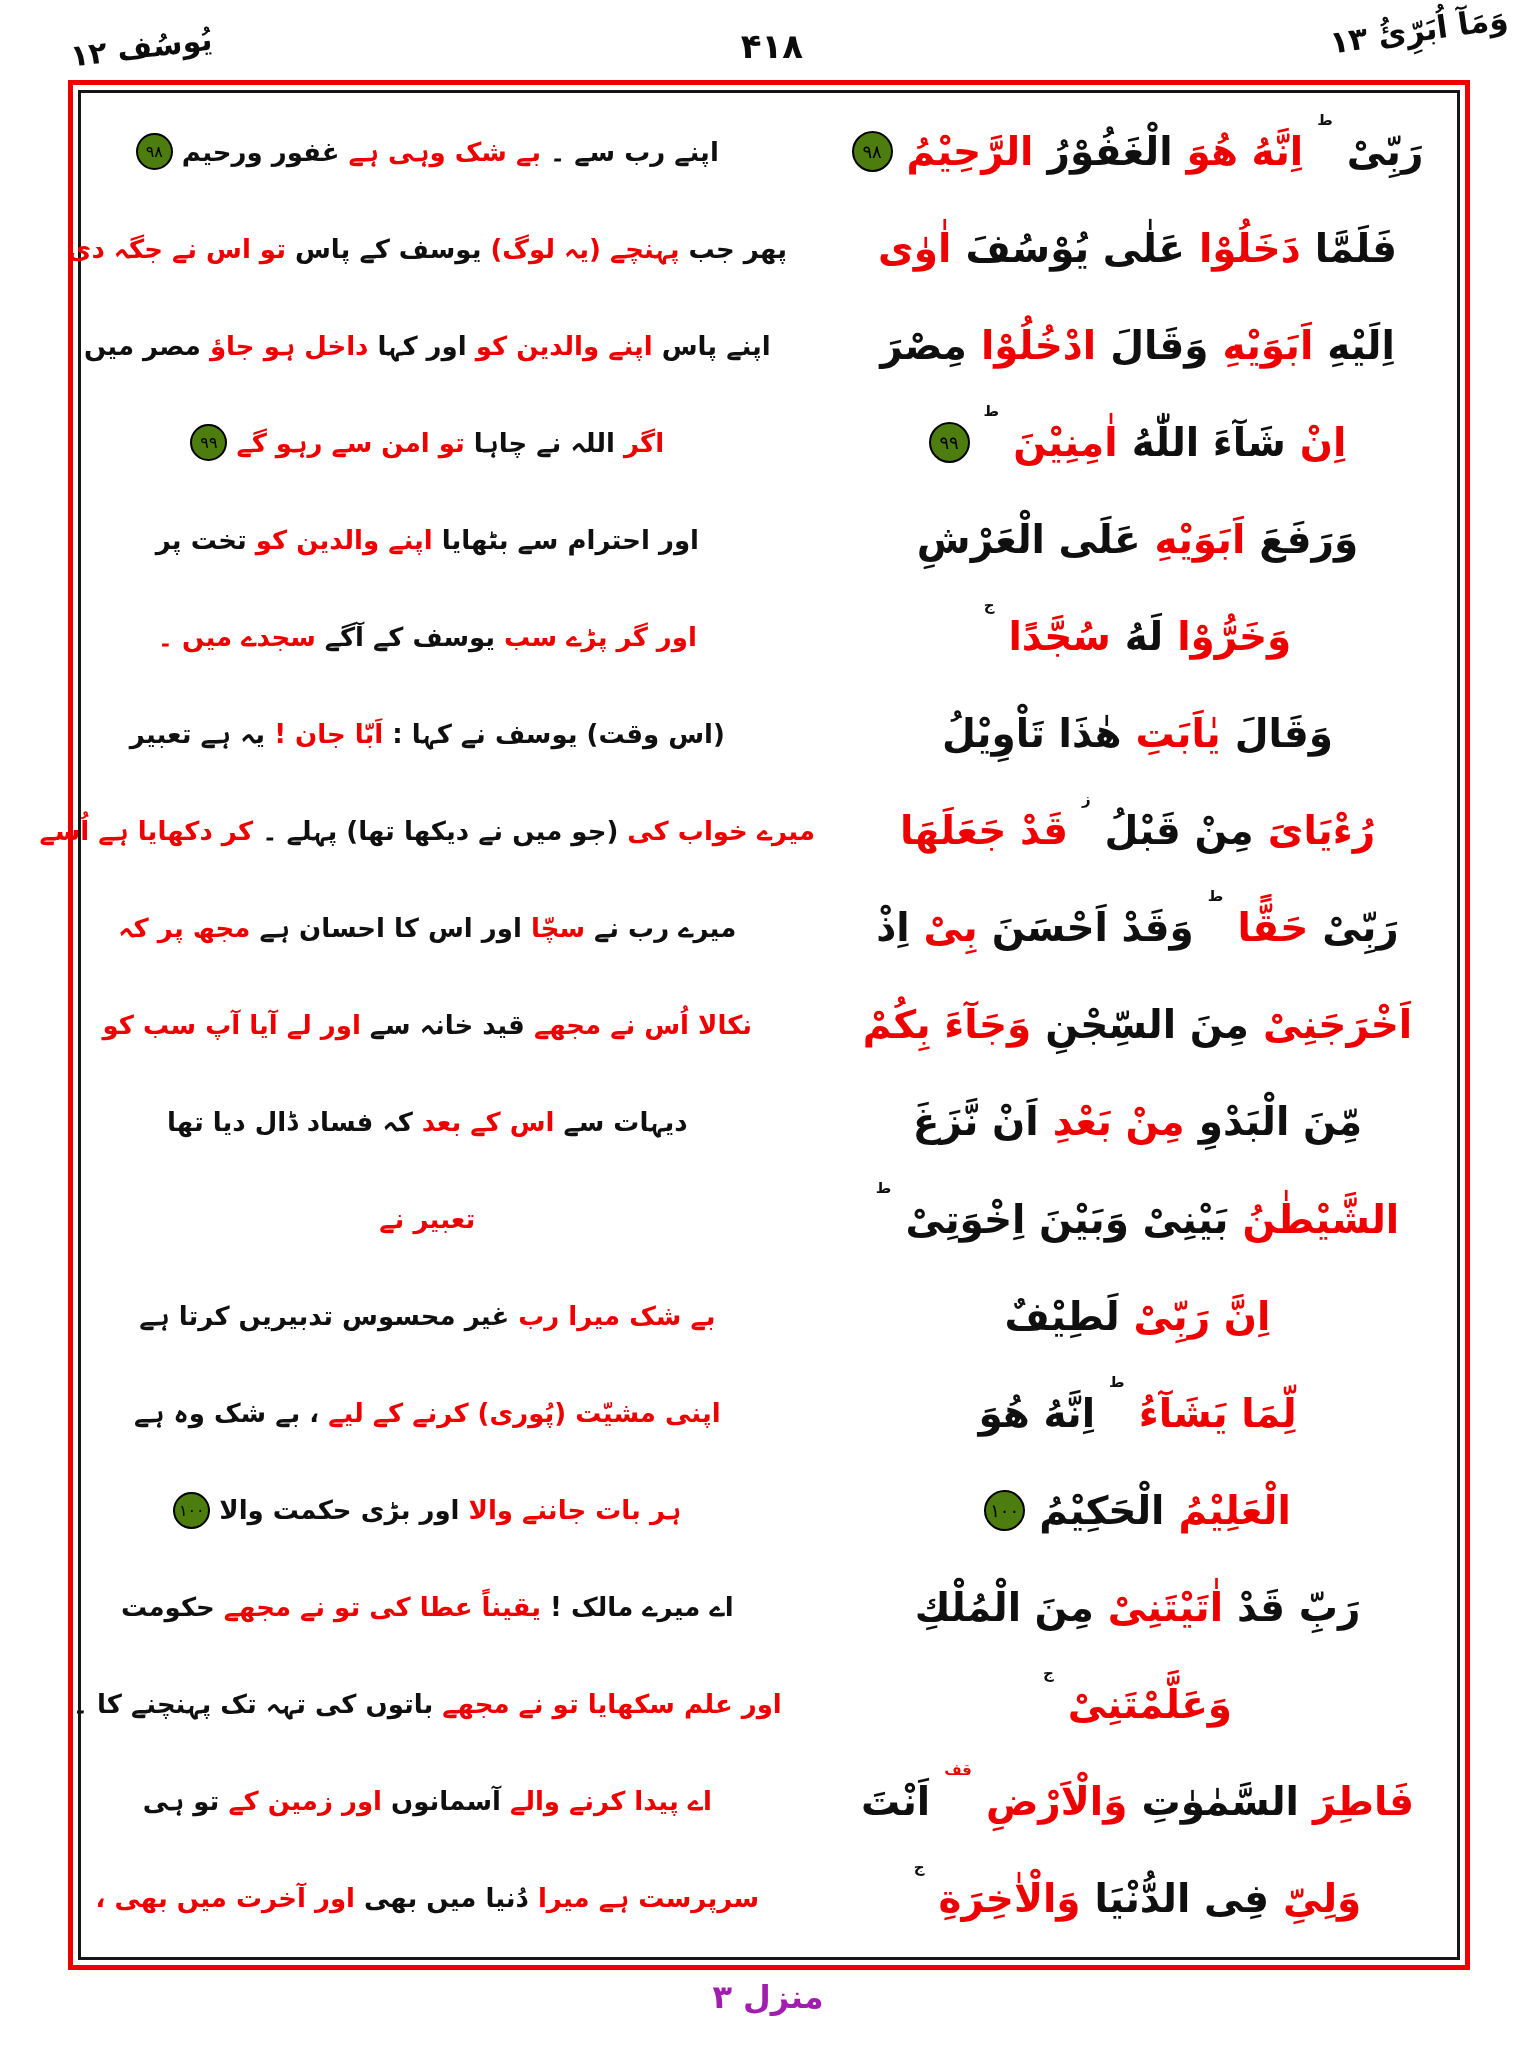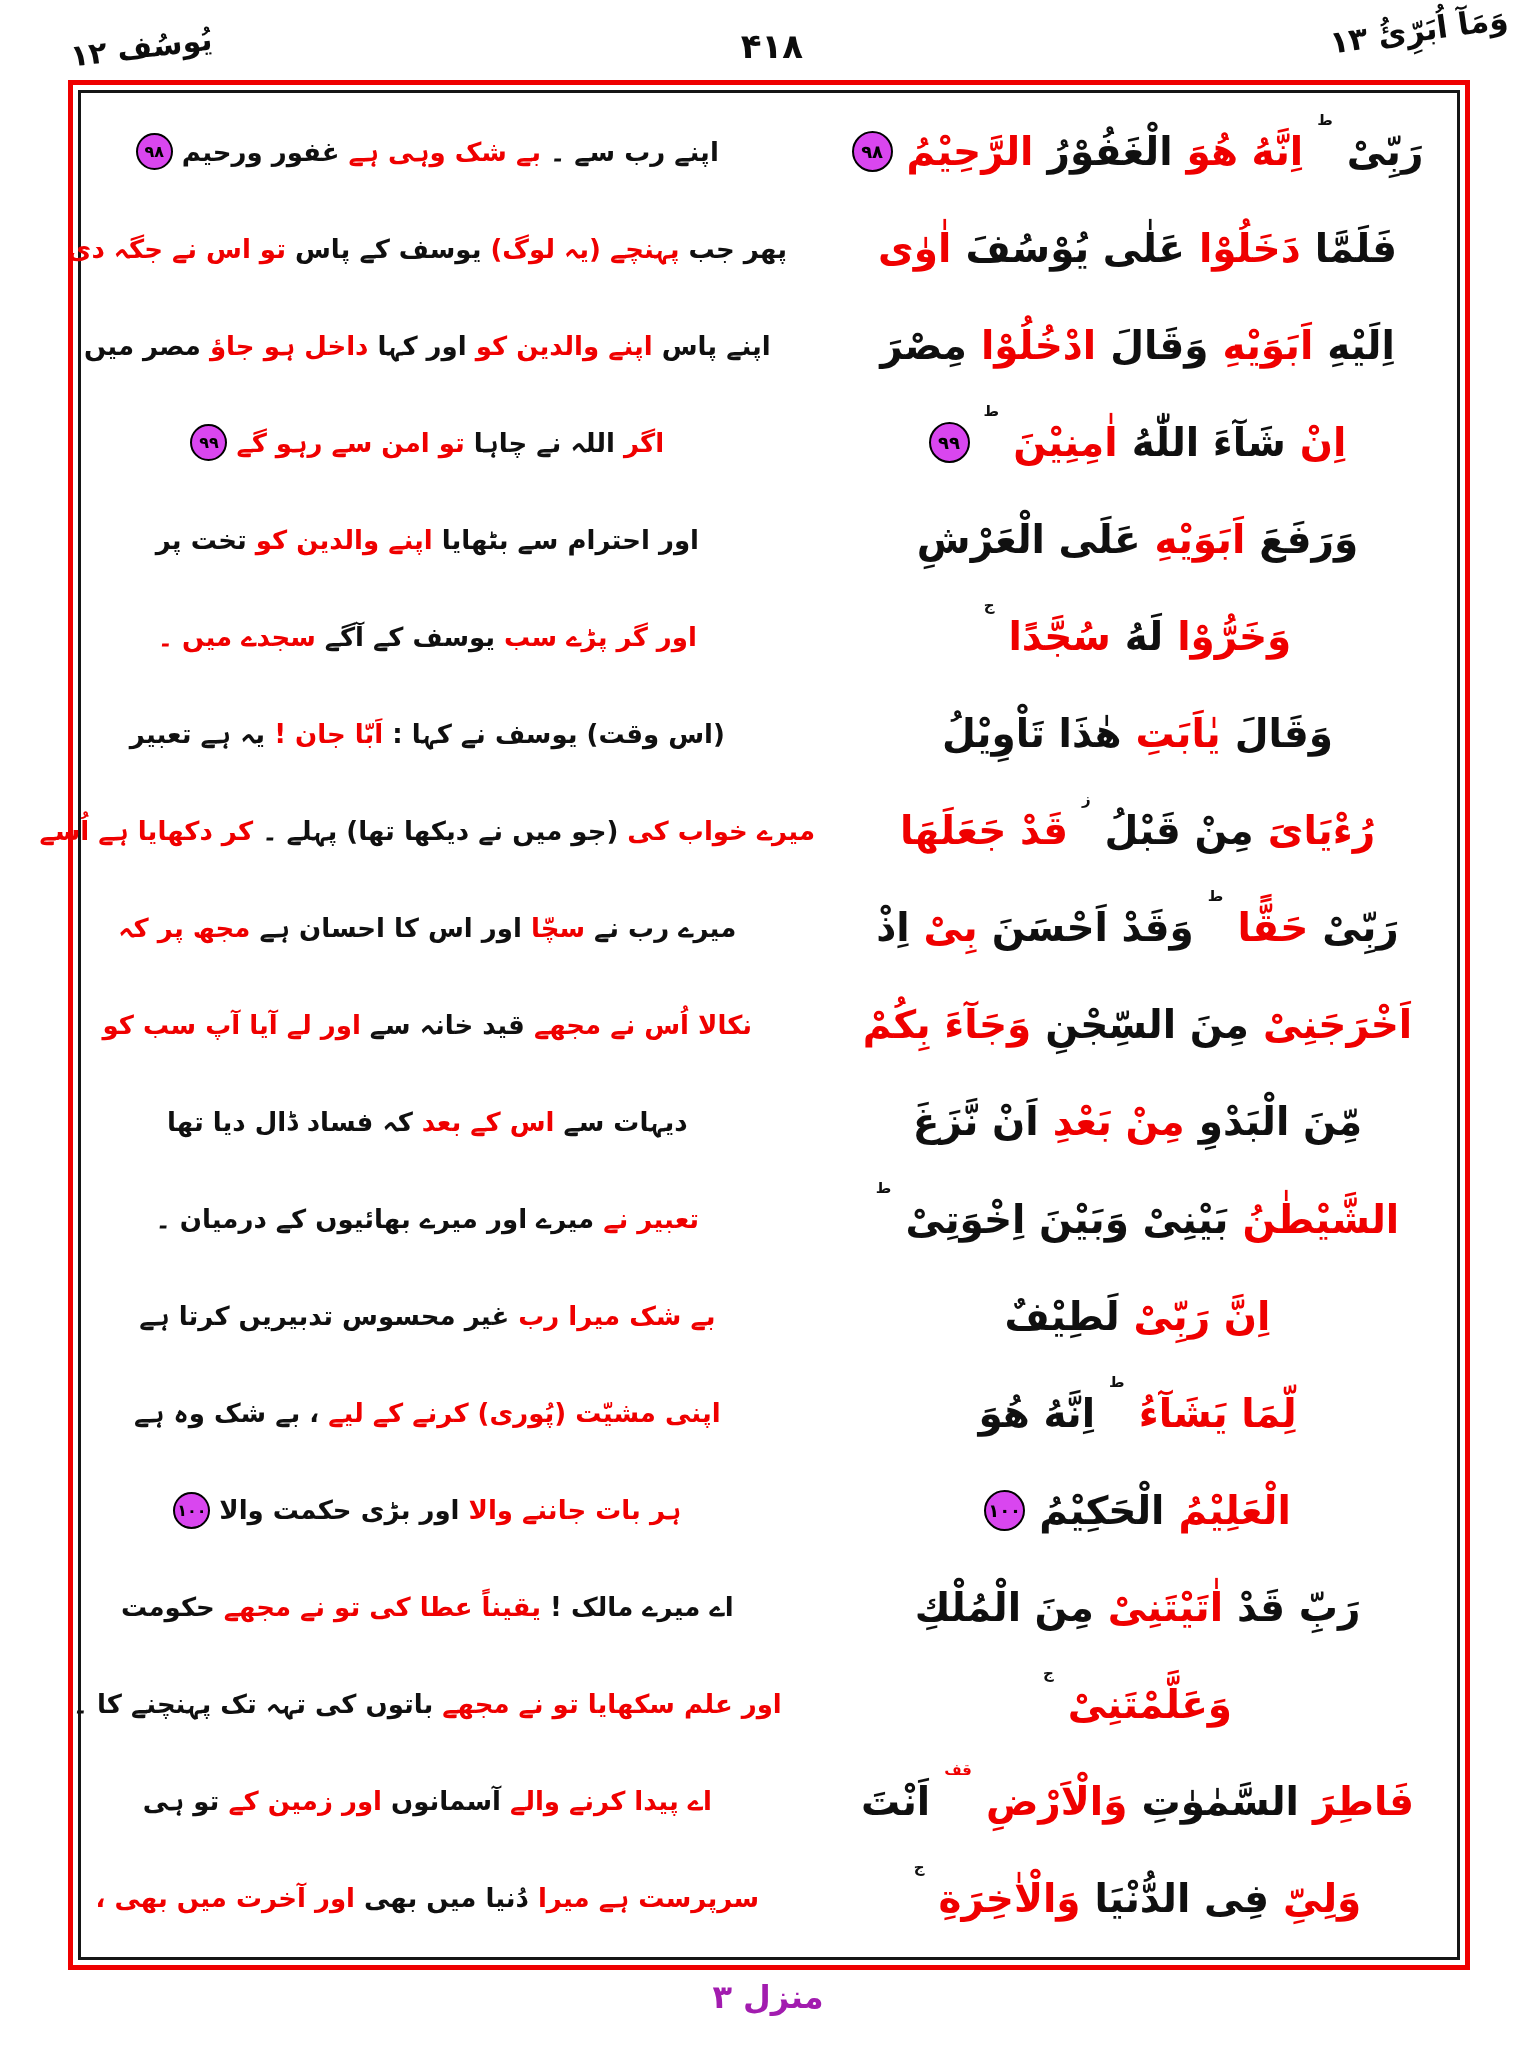--- a/index.html
+++ b/index.html
@@ -42,21 +42,21 @@
   .col-arabic .line{font-size:39px;gap:14px;}
   .col-urdu .line{font-size:26px;gap:9px;}
   .seg{display:inline-block;}
   .seg.black{color:#101010;}
   .seg.red{color:var(--red);}
   .seg.small{font-size:15px;align-self:flex-start;margin-top:8px;}
   .vnum{
     flex:0 0 auto;
     display:inline-flex;align-items:center;justify-content:center;
     width:37px;height:37px;border:2.5px solid #000;border-radius:50%;
-    font-size:18px;font-weight:bold;color:#000;background:#d946ef;
+    font-size:18px;font-weight:normal;color:#000;background:#4d7c0f;
   }
   .col-urdu .vnum{width:33px;height:33px;font-size:16px;}
   
   .footer{
     position:absolute;top:1978px;left:0;right:0;
     text-align:center;font-size:32px;font-weight:bold;color:#a21caf;
   }
 </style>
 </head>
 <body>
@@ -126,21 +126,20 @@
             <span class="seg black">قید خانہ سے</span>
             <span class="seg red">اور لے آیا آپ سب کو</span>
           </div>
           <div class="line">
             <span class="seg black">دیہات سے</span>
             <span class="seg red">اس کے بعد</span>
             <span class="seg black">کہ فساد ڈال دیا تھا</span>
           </div>
           <div class="line">
             <span class="seg red">تعبیر نے</span>
-            <span class="seg black">میرے اور میرے بھائیوں کے درمیان ۔</span>
           </div>
           <div class="line">
             <span class="seg red">بے شک میرا رب</span>
             <span class="seg black">غیر محسوس تدبیریں کرتا ہے</span>
           </div>
           <div class="line">
             <span class="seg red">اپنی مشیّت (پُوری) کرنے کے لیے</span>
             <span class="seg black">، بے شک وہ ہے</span>
           </div>
           <div class="line">

